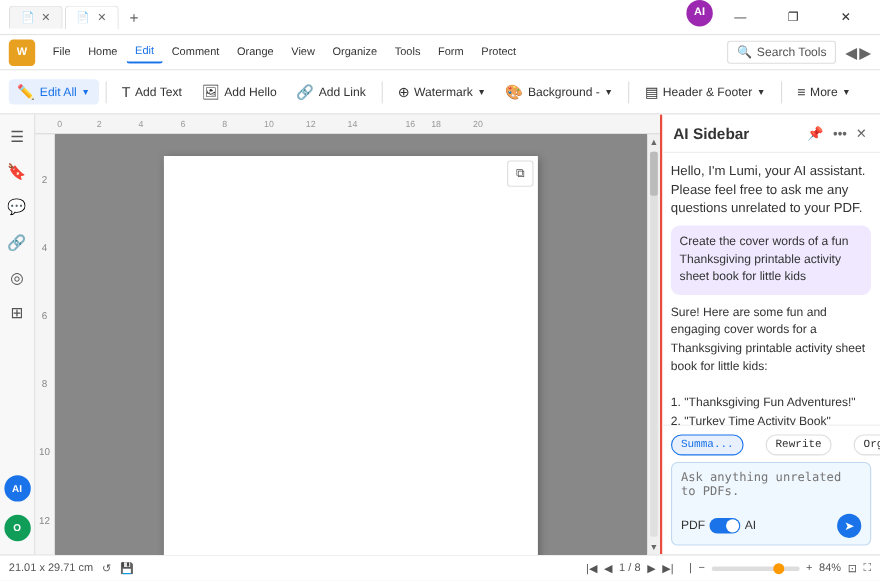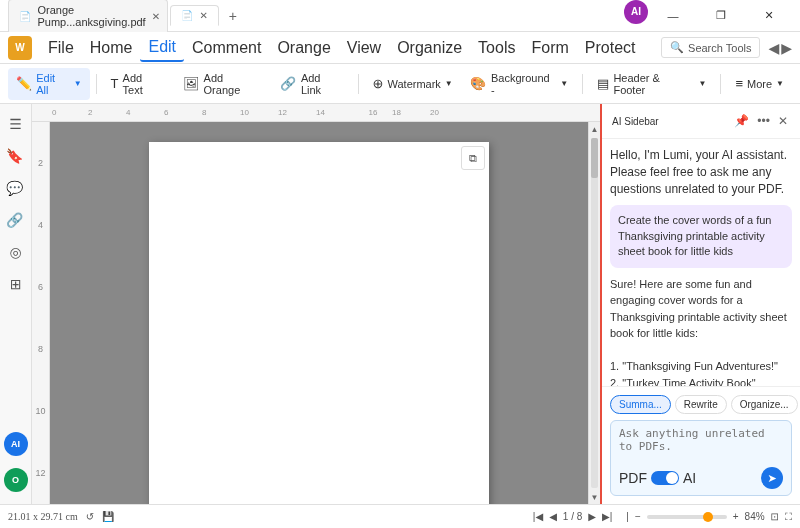--- a/index.html
+++ b/index.html
@@ -11,21 +11,21 @@
     .tab { display: flex; align-items: center; padding: 4px 10px; background: #f5f5f5; border: 1px solid #ddd; border-bottom: none; border-radius: 4px 4px 0 0; font-size: 11px; color: #333; cursor: pointer; gap: 6px; max-width: 160px; }
     .tab.active { background: #fff; border-bottom: 1px solid #fff; z-index: 1; }
     .tab .close-btn { color: #666; font-size: 10px; cursor: pointer; }
     .tab-add { padding: 4px 8px; color: #666; cursor: pointer; font-size: 14px; }
     .window-controls { display: flex; gap: 2px; margin-left: auto; }
     .win-btn { width: 46px; height: 32px; display: flex; align-items: center; justify-content: center; cursor: pointer; font-size: 11px; color: #333; }
 
     
     .menu-bar { height: 32px; background: #fff; display: flex; align-items: center; padding: 0 8px; border-bottom: 1px solid #e0e0e0; }
     .menu-logo { width: 24px; height: 24px; background: #e8a020; border-radius: 4px; display: flex; align-items: center; justify-content: center; color: #fff; font-weight: bold; font-size: 10px; margin-right: 8px; cursor: pointer; }
-    .menu-item { padding: 4px 8px; font-size: 16px; color: #333; cursor: pointer; border-radius: 3px; }
+    .menu-item { padding: 4px 8px; font-size: 10px; color: #333; cursor: pointer; border-radius: 3px; }
     .menu-item.active { color: #1a73e8; border-bottom: 2px solid #1a73e8; }
 
     
     .toolbar { height: 40px; background: #fff; display: flex; align-items: center; padding: 0 8px; border-bottom: 1px solid #e0e0e0; gap: 2px; }
     .tool-btn { display: flex; align-items: center; gap: 4px; padding: 4px 8px; border-radius: 4px; cursor: pointer; font-size: 11px; color: #333; border: none; background: none; }
     .tool-btn.primary { background: #e8f0fe; color: #1a73e8; }
     .tool-separator { width: 1px; height: 20px; background: #ddd; margin: 0 4px; }
     .tool-icon { font-size: 13px; }
 
     
@@ -41,60 +41,59 @@
     .canvas-content { display: flex; flex: 1; overflow: hidden; }
     .ruler-left { width: 18px; background: #f5f5f5; border-right: 1px solid #ddd; display: flex; flex-direction: column; font-size: 9px; color: #888; }
     .ruler-mark { flex: 1; display: flex; align-items: center; justify-content: center; }
     .pdf-page { flex: 1; display: flex; align-items: flex-start; justify-content: center; padding: 20px; overflow: auto; background: #888; }
     .pdf-paper { background: #fff; width: 340px; min-height: 460px; box-shadow: 2px 2px 8px rgba(0,0,0,0.3); position: relative; }
     .page-copy-btn { position: absolute; top: 4px; right: 4px; width: 24px; height: 24px; background: #fff; border: 1px solid #ddd; border-radius: 3px; display: flex; align-items: center; justify-content: center; cursor: pointer; font-size: 11px; color: #555; }
 
     
     .ai-sidebar { width: 200px; background: #fff; border-left: 2px solid #e74c3c; display: flex; flex-direction: column; }
     .ai-header { padding: 8px 10px; display: flex; align-items: center; justify-content: space-between; border-bottom: 1px solid #eee; }
-    .ai-title { font-size: 10px; font-weight: 400; color: #333; }
+    .ai-title { font-size: 14px; font-weight: 700; color: #333; }
     .ai-header-btns { display: flex; gap: 4px; align-items: center; }
     .ai-header-btn { cursor: pointer; color: #666; font-size: 12px; padding: 2px; }
     .ai-body { flex: 1; overflow-y: auto; padding: 8px; display: flex; flex-direction: column; gap: 8px; }
     .ai-greeting { font-size: 12px; color: #333; line-height: 1.4; }
     .ai-user-msg { background: #f0e8ff; border-radius: 8px; padding: 8px; font-size: 11px; color: #333; line-height: 1.4; }
     .ai-response { font-size: 11px; color: #333; line-height: 1.5; }
     .ai-footer { border-top: 1px solid #eee; padding: 8px; }
-    .ai-tabs { display: flex; gap: 4px; margin-bottom: 6px; align-items: center; }
+    .ai-tabs { display: flex; gap: 20px; margin-bottom: 6px; align-items: center; font-family: Liberation Mono, monospace; }
     .ai-tab { padding: 3px 8px; border-radius: 12px; font-size: 10px; cursor: pointer; border: 1px solid #ddd; color: #333; background: #fff; }
     .ai-tab.active { background: #e8f0fe; border-color: #1a73e8; color: #1a73e8; }
     .ai-tab-more { margin-left: auto; cursor: pointer; color: #666; }
     .ai-input-area { background: #f0f8ff; border: 1px solid #c0d8f0; border-radius: 6px; padding: 6px 8px; display: flex; flex-direction: column; gap: 4px; }
     .ai-input { border: none; background: transparent; font-size: 11px; color: #333; outline: none; width: 100%; resize: none; min-height: 36px; }
     .ai-input-footer { display: flex; align-items: center; justify-content: space-between; }
-    .ai-pdf-toggle { display: flex; align-items: center; gap: 4px; font-size: 14px; color: #333; }
+    .ai-pdf-toggle { display: flex; align-items: center; gap: 4px; font-size: 11px; color: #333; }
     .toggle-switch { width: 28px; height: 14px; background: #1a73e8; border-radius: 7px; position: relative; cursor: pointer; }
     .toggle-knob { width: 12px; height: 12px; background: #fff; border-radius: 50%; position: absolute; top: 1px; right: 1px; }
     .ai-send-btn { width: 22px; height: 22px; background: #1a73e8; border-radius: 50%; display: flex; align-items: center; justify-content: center; cursor: pointer; color: #fff; font-size: 11px; }
 
     
     .status-bar { height: 24px; background: #fff; border-top: 1px solid #e0e0e0; display: flex; align-items: center; padding: 0 8px; font-size: 10px; color: #555; }
-    .status-left { display: flex; align-items: flex-start; gap: 8px; font-family: Liberation Serif, serif; }
+    .status-left { display: flex; align-items: flex-start; gap: 8px; }
     .status-right { display: flex; align-items: center; gap: 6px; margin-left: auto; }
     .zoom-slider { width: 80px; height: 4px; background: #ddd; border-radius: 2px; position: relative; cursor: pointer; }
     .zoom-thumb { width: 10px; height: 10px; background: #f90; border-radius: 50%; position: absolute; top: -3px; left: 70%; cursor: pointer; }
 
     .scroll-right { width: 12px; background: #f0f0f0; border-left: 1px solid #ddd; display: flex; flex-direction: column; }
     .scroll-btn { height: 14px; display: flex; align-items: center; justify-content: center; cursor: pointer; font-size: 8px; color: #666; }
     .scroll-track { flex: 1; background: #e0e0e0; margin: 2px; border-radius: 2px; position: relative; }
     .scroll-thumb { width: 100%; height: 40px; background: #bbb; border-radius: 2px; position: absolute; top: 0; }
   </style>
 </head>
 <body>
 
 <div class="title-bar">
   <div class="title-bar-tabs">
     <div class="tab">
       <span style="font-size:10px; color:#e8a020;">📄</span>
-      <span>Orange Pump...anksgiving.pdf</span>
       <span class="close-btn">✕</span>
     </div>
     <div class="tab active">
       <span style="font-size:10px; color:#e8a020;">📄</span>
       <span class="close-btn">✕</span>
     </div>
     <div class="tab-add">+</div>
   </div>
   <div class="window-controls">
 
@@ -135,21 +134,21 @@
     <span>Edit All</span>
     <span style="font-size:8px;">▼</span>
   </div>
   <div class="tool-separator"></div>
   <div class="tool-btn">
     <span class="tool-icon">T</span>
     <span>Add Text</span>
   </div>
   <div class="tool-btn">
     <span class="tool-icon">🖼</span>
-    <span>Add Orange</span>
+    <span>Add Hello</span>
   </div>
   <div class="tool-btn">
     <span class="tool-icon">🔗</span>
     <span>Add Link</span>
   </div>
   <div class="tool-separator"></div>
   <div class="tool-btn">
     <span class="tool-icon">⊕</span>
     <span>Watermark</span>
     <span style="font-size:8px;">▼</span>

